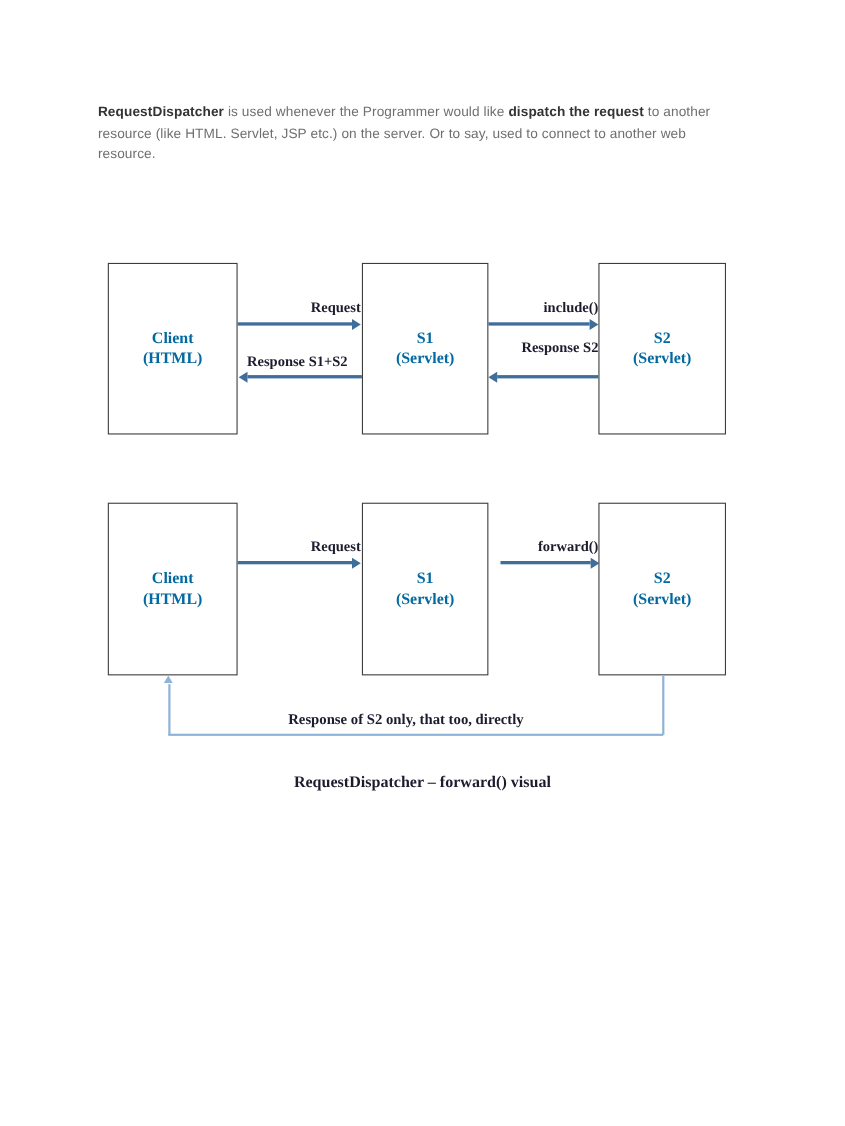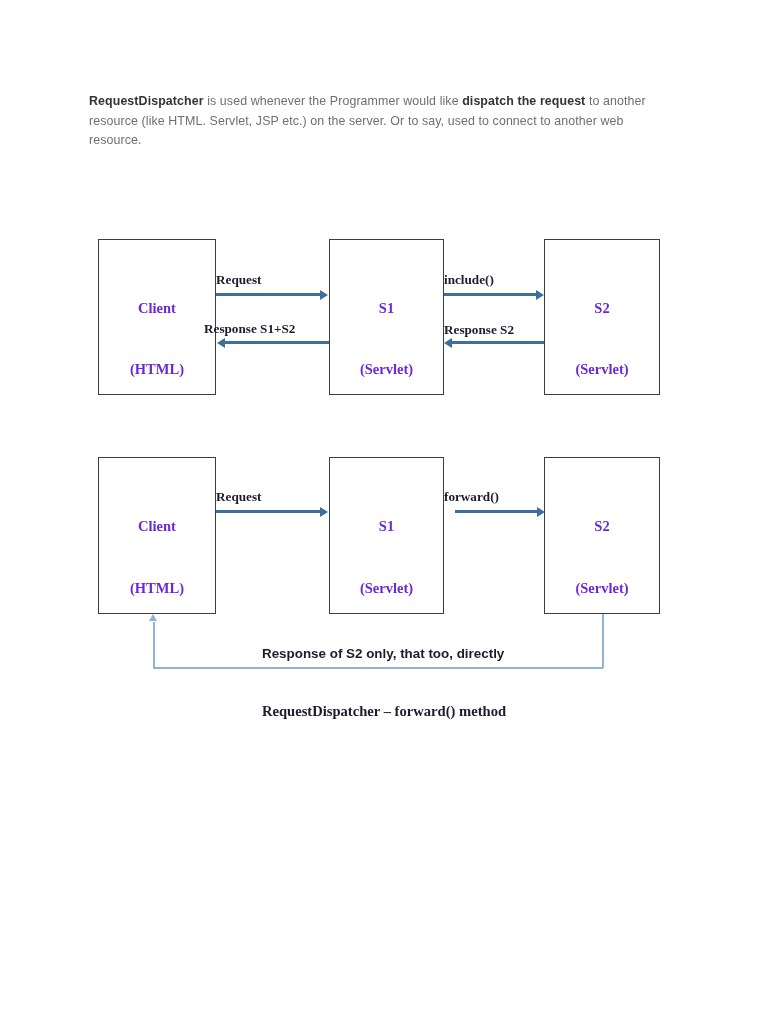--- a/index.html
+++ b/index.html
@@ -65,24 +65,23 @@
     display: flex;
     align-items: center;
     justify-content: center;
     flex-direction: column;
   }
   .node-label {
     font-family: "Liberation Serif", serif;
     font-weight: bold;
     font-size: 14.5px;
     line-height: 18.5px;
-    color: #6d28d9;
+    color: #0369a1;
     text-align: center;
     white-space: pre;
-    margin-top: 43px;
   }
 
   
   .arrow {
     position: absolute;
     height: 3.4px;
     background: #3e6e99;
   }
   .arrow::after {
     content: "";
@@ -103,21 +102,21 @@
     border-right: 8.6px solid #3e6e99;
   }
 
   .arrow-label {
     position: absolute;
     font-family: "Liberation Serif", serif;
     font-weight: bold;
     font-size: 13.2px;
     color: #1c1c2e;
     white-space: nowrap;
-    text-align: left;
+    text-align: right;
   }
 
   .fig-caption {
     position: absolute;
     width: 768px;
     text-align: center;
     font-family: "Liberation Serif", serif;
     font-weight: bold;
     font-size: 14.6px;
     color: #1c1c2e;
@@ -135,21 +134,21 @@
   .thin-arrowhead {
     position: absolute;
     width: 0; height: 0;
     border-left: 4.6px solid transparent;
     border-right: 4.6px solid transparent;
     border-bottom: 7.5px solid #8fb2d8;
   }
 
   .return-label {
     position: absolute;
-    font-family: Liberation Sans, sans-serif;
+    font-family: Liberation Serif, serif;
     font-weight: bold;
     font-size: 13.4px;
     color: #1c1c2e;
     white-space: nowrap;
     text-align: center;
     background: #ffffff;
     padding: 0 6px;
   }
 </style>
 </head>
@@ -179,21 +178,21 @@
 
     <div class="arrow-label" style="left:216px; top:272px; width:112px;">Request</div>
     <div class="arrow right" style="left:216px; top:293px; width:104px;"></div>
 
     <div class="arrow-label" style="left:204px; top:321px; width:112px;">Response S1+S2</div>
     <div class="arrow left" style="left:225px; top:341px; width:104px;"></div>
 
     <div class="arrow-label" style="left:444px; top:272px; width:100px;">include()</div>
     <div class="arrow right" style="left:444px; top:293px; width:92px;"></div>
 
-    <div class="arrow-label" style="left:444px; top:322px; width:100px;">Response S2</div>
+    <div class="arrow-label" style="left:444px; top:308px; width:100px;">Response S2</div>
     <div class="arrow left" style="left:452px; top:341px; width:92px;"></div>
 
   </div>
 
   <div class="diagram" id="diagram-forward">
 
     <div class="node-box" style="left:98px; top:457px; width:118px; height:157px;">
       <div class="node-label">Client</div>
       <div class="node-label">(HTML)</div>
     </div>
@@ -214,16 +213,16 @@
     <div class="arrow-label" style="left:444px; top:489px; width:100px;">forward()</div>
     <div class="arrow right" style="left:455px; top:510px; width:82px;"></div>
 
     <div class="thin-line v" style="left:602px; top:614px; height:54px;"></div>
     <div class="thin-line h" style="left:153px; top:667px; width:450px;"></div>
     <div class="thin-line v" style="left:153px; top:622px; height:46px;"></div>
     <div class="thin-arrowhead" style="left:149px; top:614px;"></div>
 
     <div class="return-label" style="left:256px; top:646px;">Response of S2 only, that too, directly</div>
 
-    <div class="fig-caption" style="left:0; top:703px;">RequestDispatcher – forward() method</div>
+    <div class="fig-caption" style="left:0; top:703px;">RequestDispatcher – forward() visual</div>
   </div>
 
 </div>
 
 </body></html>

